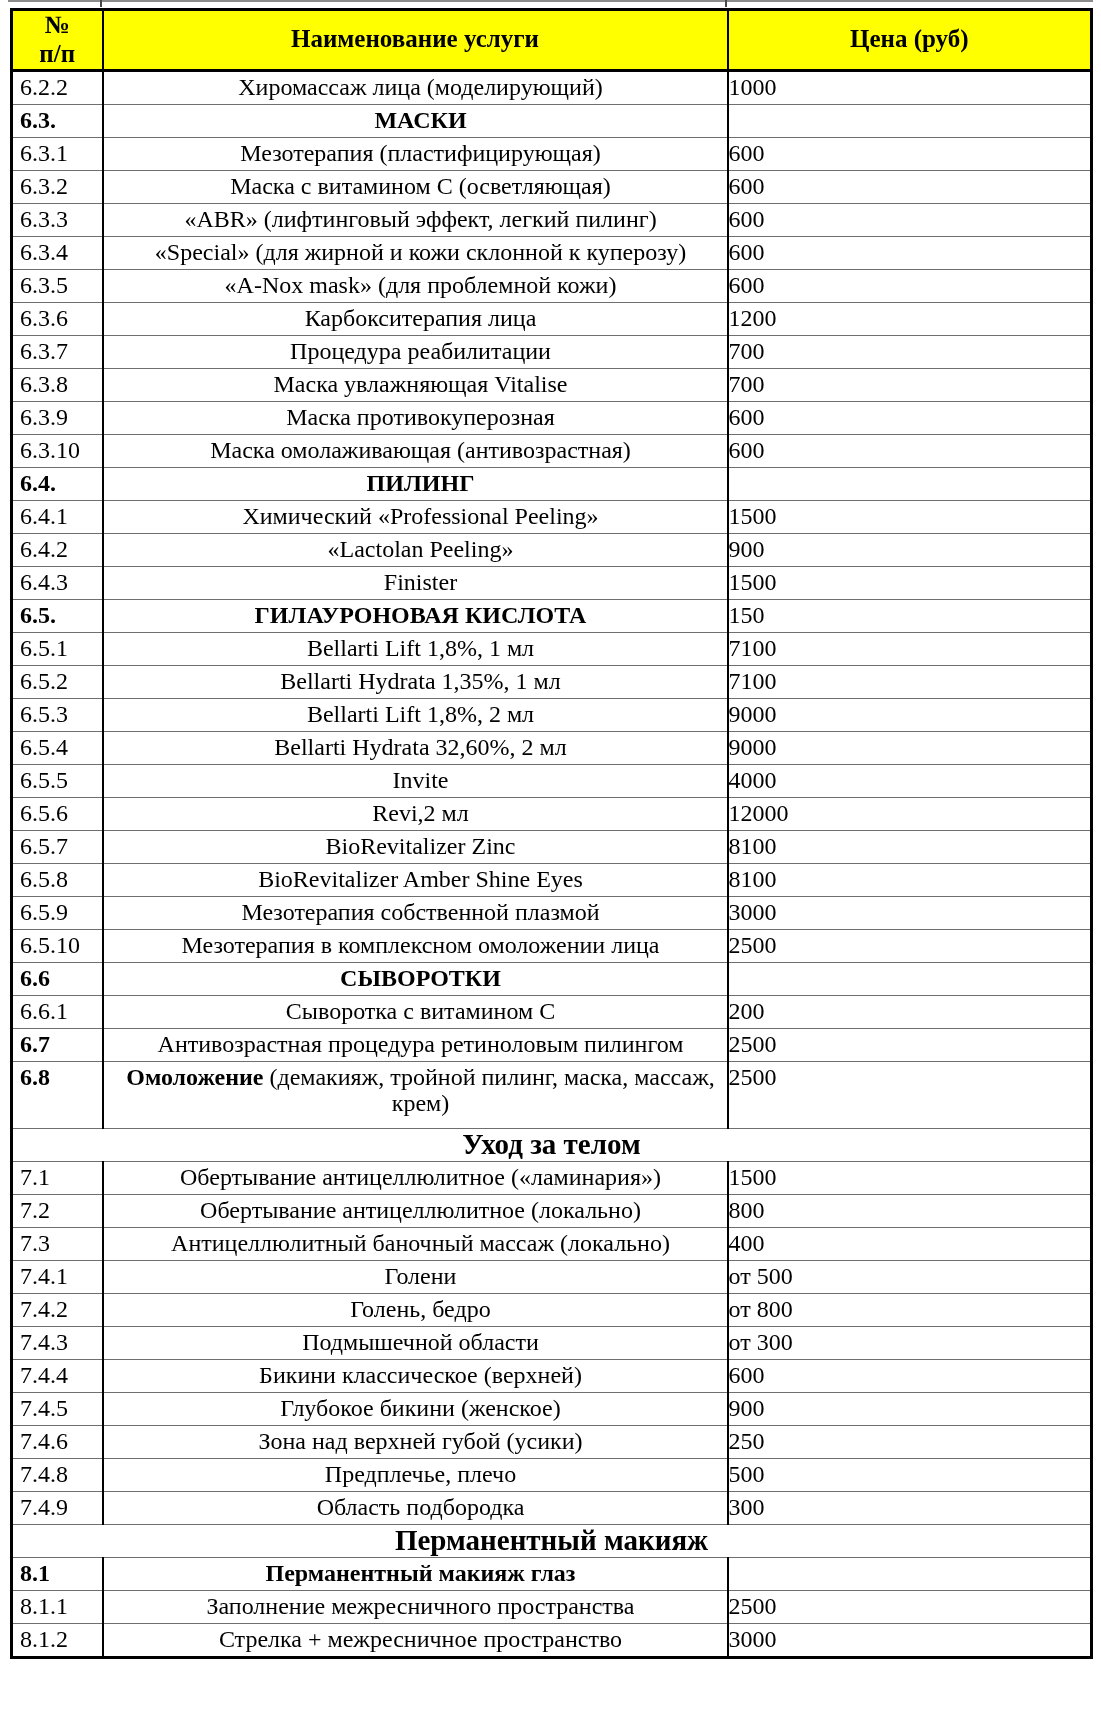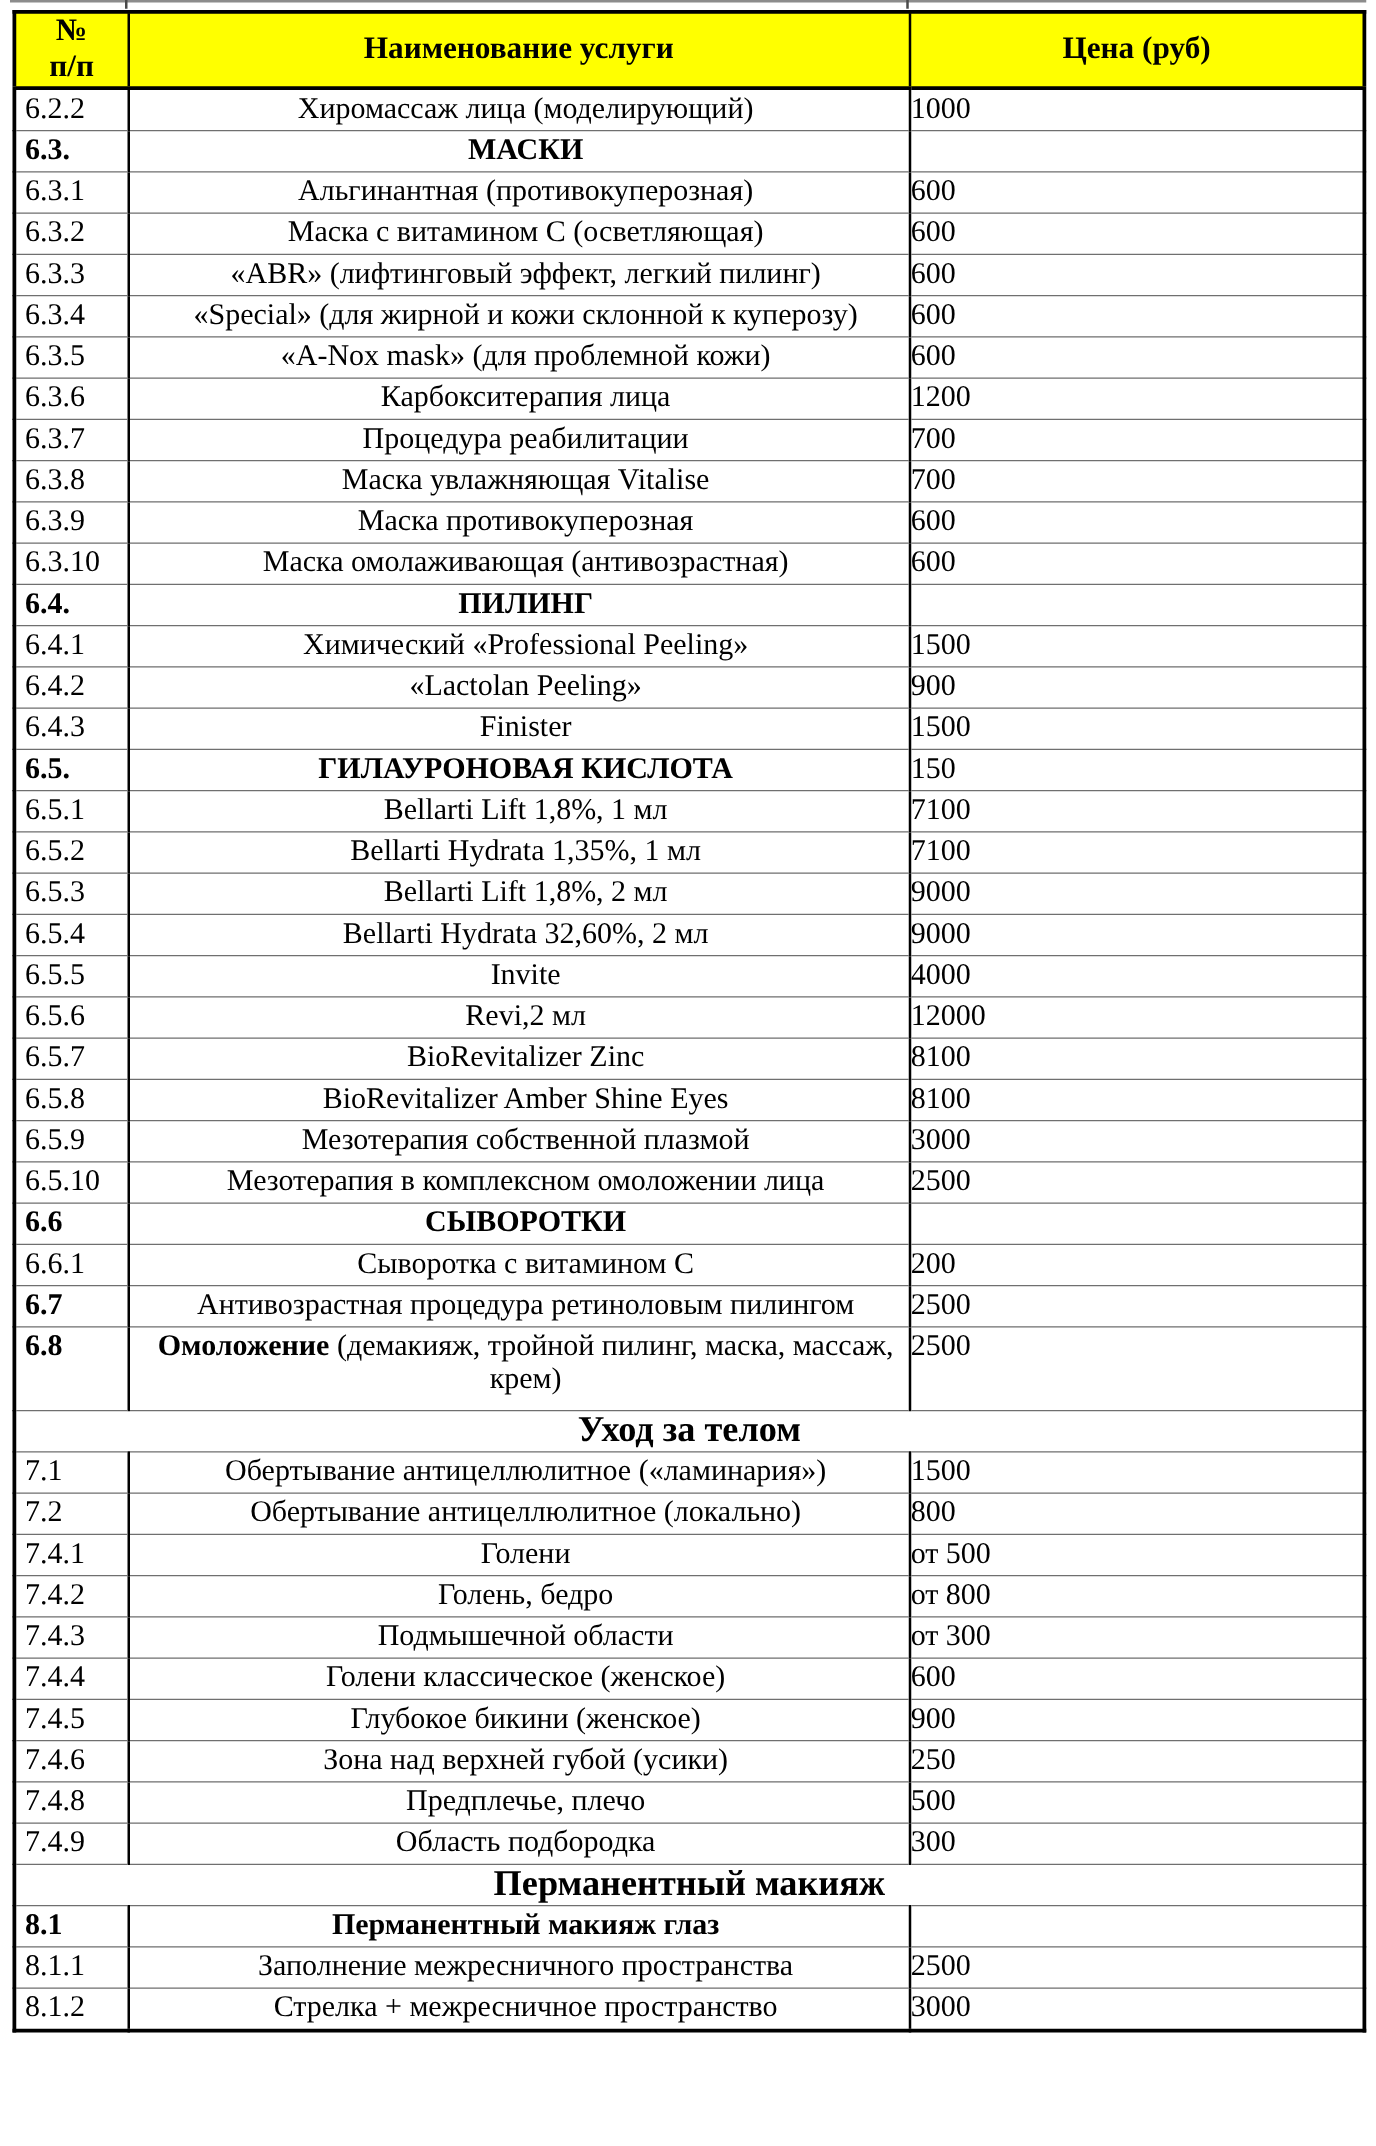--- a/index.html
+++ b/index.html
@@ -121,21 +121,21 @@
           <td class="name">Хиромассаж лица (моделирующий)</td>
           <td class="price">1000</td>
         </tr>
         <tr>
           <td class="num b">6.3.</td>
           <td class="name b">МАСКИ</td>
           <td class="price"></td>
         </tr>
         <tr>
           <td class="num">6.3.1</td>
-          <td class="name">Альгинантная (противокуперозная)</td>
+          <td class="name">Мезотерапия (пластифицирующая)</td>
           <td class="price">600</td>
         </tr>
         <tr>
           <td class="num">6.3.2</td>
           <td class="name">Маска с витамином С (осветляющая)</td>
           <td class="price">600</td>
         </tr>
         <tr>
           <td class="num">6.3.3</td>
           <td class="name">«ABR» (лифтинговый эффект, легкий пилинг)</td>
@@ -278,37 +278,42 @@
           <td class="num">7.1</td>
           <td class="name">Обертывание антицеллюлитное («ламинария»)</td>
           <td class="price">1500</td>
         </tr>
         <tr>
           <td class="num">7.2</td>
           <td class="name">Обертывание антицеллюлитное (локально)</td>
           <td class="price">800</td>
         </tr>
         <tr>
+          <td class="num">7.3</td>
+          <td class="name">Антицеллюлитный баночный массаж (локально)</td>
+          <td class="price">400</td>
+        </tr>
+        <tr>
           <td class="num">7.4.1</td>
           <td class="name">Голени</td>
           <td class="price">от 500</td>
         </tr>
         <tr>
           <td class="num">7.4.2</td>
           <td class="name">Голень, бедро</td>
           <td class="price">от 800</td>
         </tr>
         <tr>
           <td class="num">7.4.3</td>
           <td class="name">Подмышечной области</td>
           <td class="price">от 300</td>
         </tr>
         <tr>
           <td class="num">7.4.4</td>
-          <td class="name">Голени классическое (женское)</td>
+          <td class="name">Бикини классическое (верхней)</td>
           <td class="price">600</td>
         </tr>
         <tr>
           <td class="num">7.4.5</td>
           <td class="name">Глубокое бикини (женское)</td>
           <td class="price">900</td>
         </tr>
         <tr>
           <td class="num">7.4.6</td>
           <td class="name">Зона над верхней губой (усики)</td>

